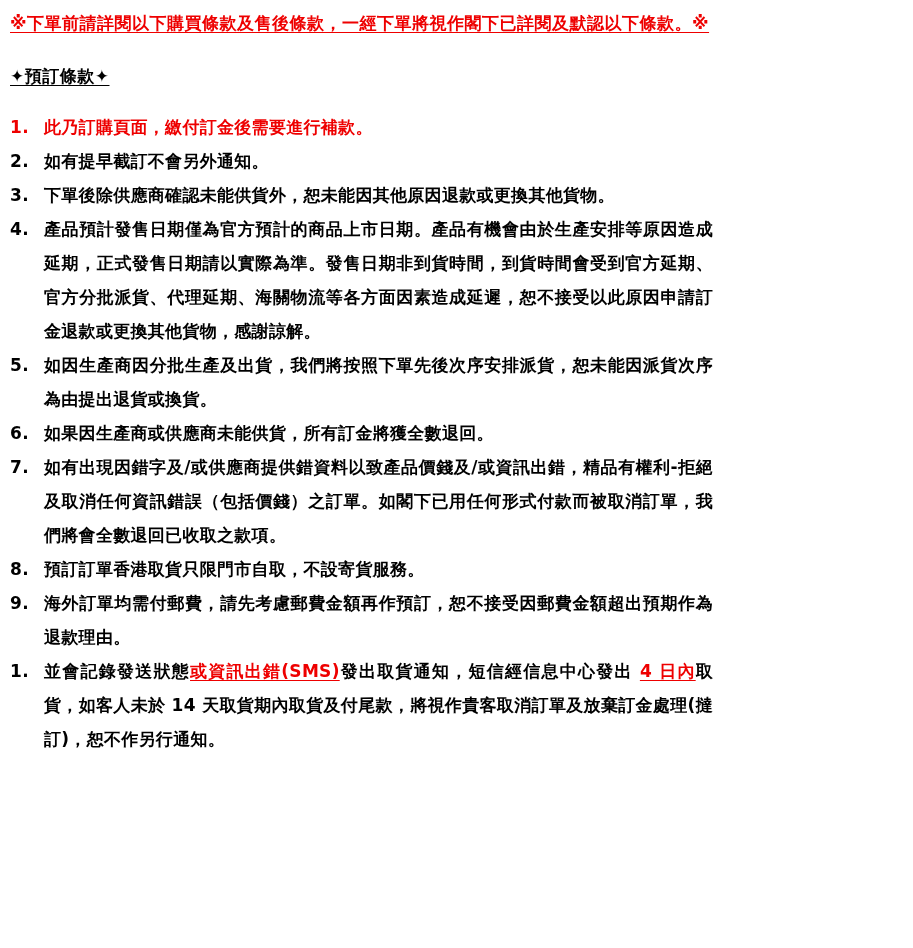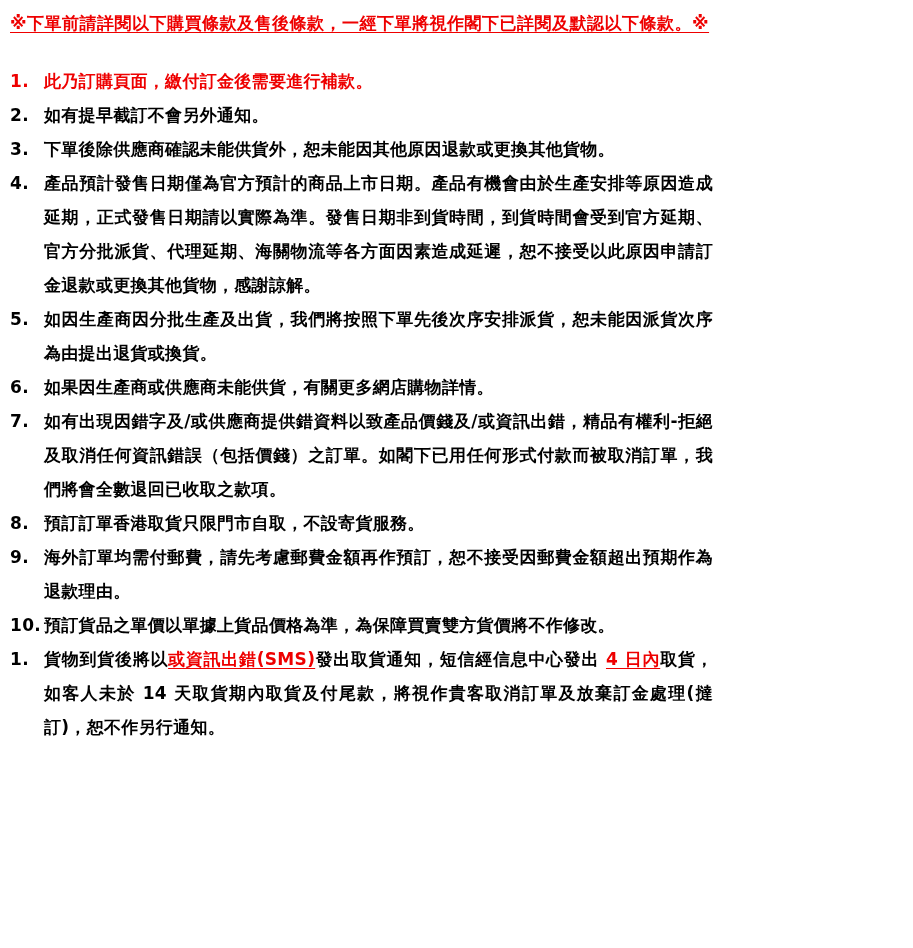--- a/index.html
+++ b/index.html
@@ -63,20 +63,21 @@
     cursor: pointer;
     font-weight: 700;
   }
 </style>
 </head>
 <body>
 
 <div class="page">
   <div class="doc-title">※下單前請詳閱以下購買條款及售後條款，一經下單將視作閣下已詳閱及默認以下條款。※</div>
 
+  <div class="section-heading">✦預訂條款✦</div>
 
   <div id="terms-list">
       <div class="term-item">
         <span class="num red">1.</span>
         <span class="body"><span class="red">此乃訂購頁面，繳付訂金後需要進行補款。</span></span>
       </div>
       <div class="term-item">
         <span class="num">2.</span>
         <span class="body"><span class="">如有提早截訂不會另外通知。</span></span>
       </div>
@@ -87,36 +88,32 @@
       <div class="term-item">
         <span class="num">4.</span>
         <span class="body"><span class="">產品預計發售日期僅為官方預計的商品上市日期。產品有機會由於生產安排等原因造成延期，正式發售日期請以實際為準。發售日期非到貨時間，到貨時間會受到官方延期、官方分批派貨、代理延期、海關物流等各方面因素造成延遲，恕不接受以此原因申請訂金退款或更換其他貨物，感謝諒解。</span></span>
       </div>
       <div class="term-item">
         <span class="num">5.</span>
         <span class="body"><span class="">如因生產商因分批生產及出貨，我們將按照下單先後次序安排派貨，恕未能因派貨次序為由提出退貨或換貨。</span></span>
       </div>
       <div class="term-item">
         <span class="num">6.</span>
-        <span class="body"><span class="">如果因生產商或供應商未能供貨，有關更多網店購物詳情。</span></span>
+        <span class="body"><span class="">如果因生產商或供應商未能供貨，所有訂金將獲全數退回。</span></span>
       </div>
       <div class="term-item">
         <span class="num">7.</span>
         <span class="body"><span class="">如有出現因錯字及/或供應商提供錯資料以致產品價錢及/或資訊出錯，精品有權利-拒絕及取消任何資訊錯誤（包括價錢）之訂單。如閣下已用任何形式付款而被取消訂單，我們將會全數退回已收取之款項。</span></span>
       </div>
       <div class="term-item">
         <span class="num">8.</span>
         <span class="body"><span class="">預訂訂單香港取貨只限門市自取，不設寄貨服務。</span></span>
       </div>
       <div class="term-item">
         <span class="num">9.</span>
         <span class="body"><span class="">海外訂單均需付郵費，請先考慮郵費金額再作預訂，恕不接受因郵費金額超出預期作為退款理由。</span></span>
       </div>
       <div class="term-item">
-        <span class="num">10.</span>
-        <span class="body"><span class="">預訂貨品之單價以單據上貨品價格為準，為保障買賣雙方貨價將不作修改。</span></span>
-      </div>
-      <div class="term-item">
         <span class="num">1.</span>
-        <span class="body"><span class="">貨物到貨後將以</span><span class="red u">或資訊出錯(SMS)</span><span class="">發出取貨通知，短信經信息中心發出 </span><span class="red u">4 日內</span><span class="">取貨，如客人未於 14 天取貨期內取貨及付尾款，將視作貴客取消訂單及放棄訂金處理(撻訂)，恕不作另行通知。</span></span>
+        <span class="body"><span class="">並會記錄發送狀態</span><span class="red u">或資訊出錯(SMS)</span><span class="">發出取貨通知，短信經信息中心發出 </span><span class="red u">4 日內</span><span class="">取貨，如客人未於 14 天取貨期內取貨及付尾款，將視作貴客取消訂單及放棄訂金處理(撻訂)，恕不作另行通知。</span></span>
       </div>
     </div>
 </div>
 
 </body></html>

